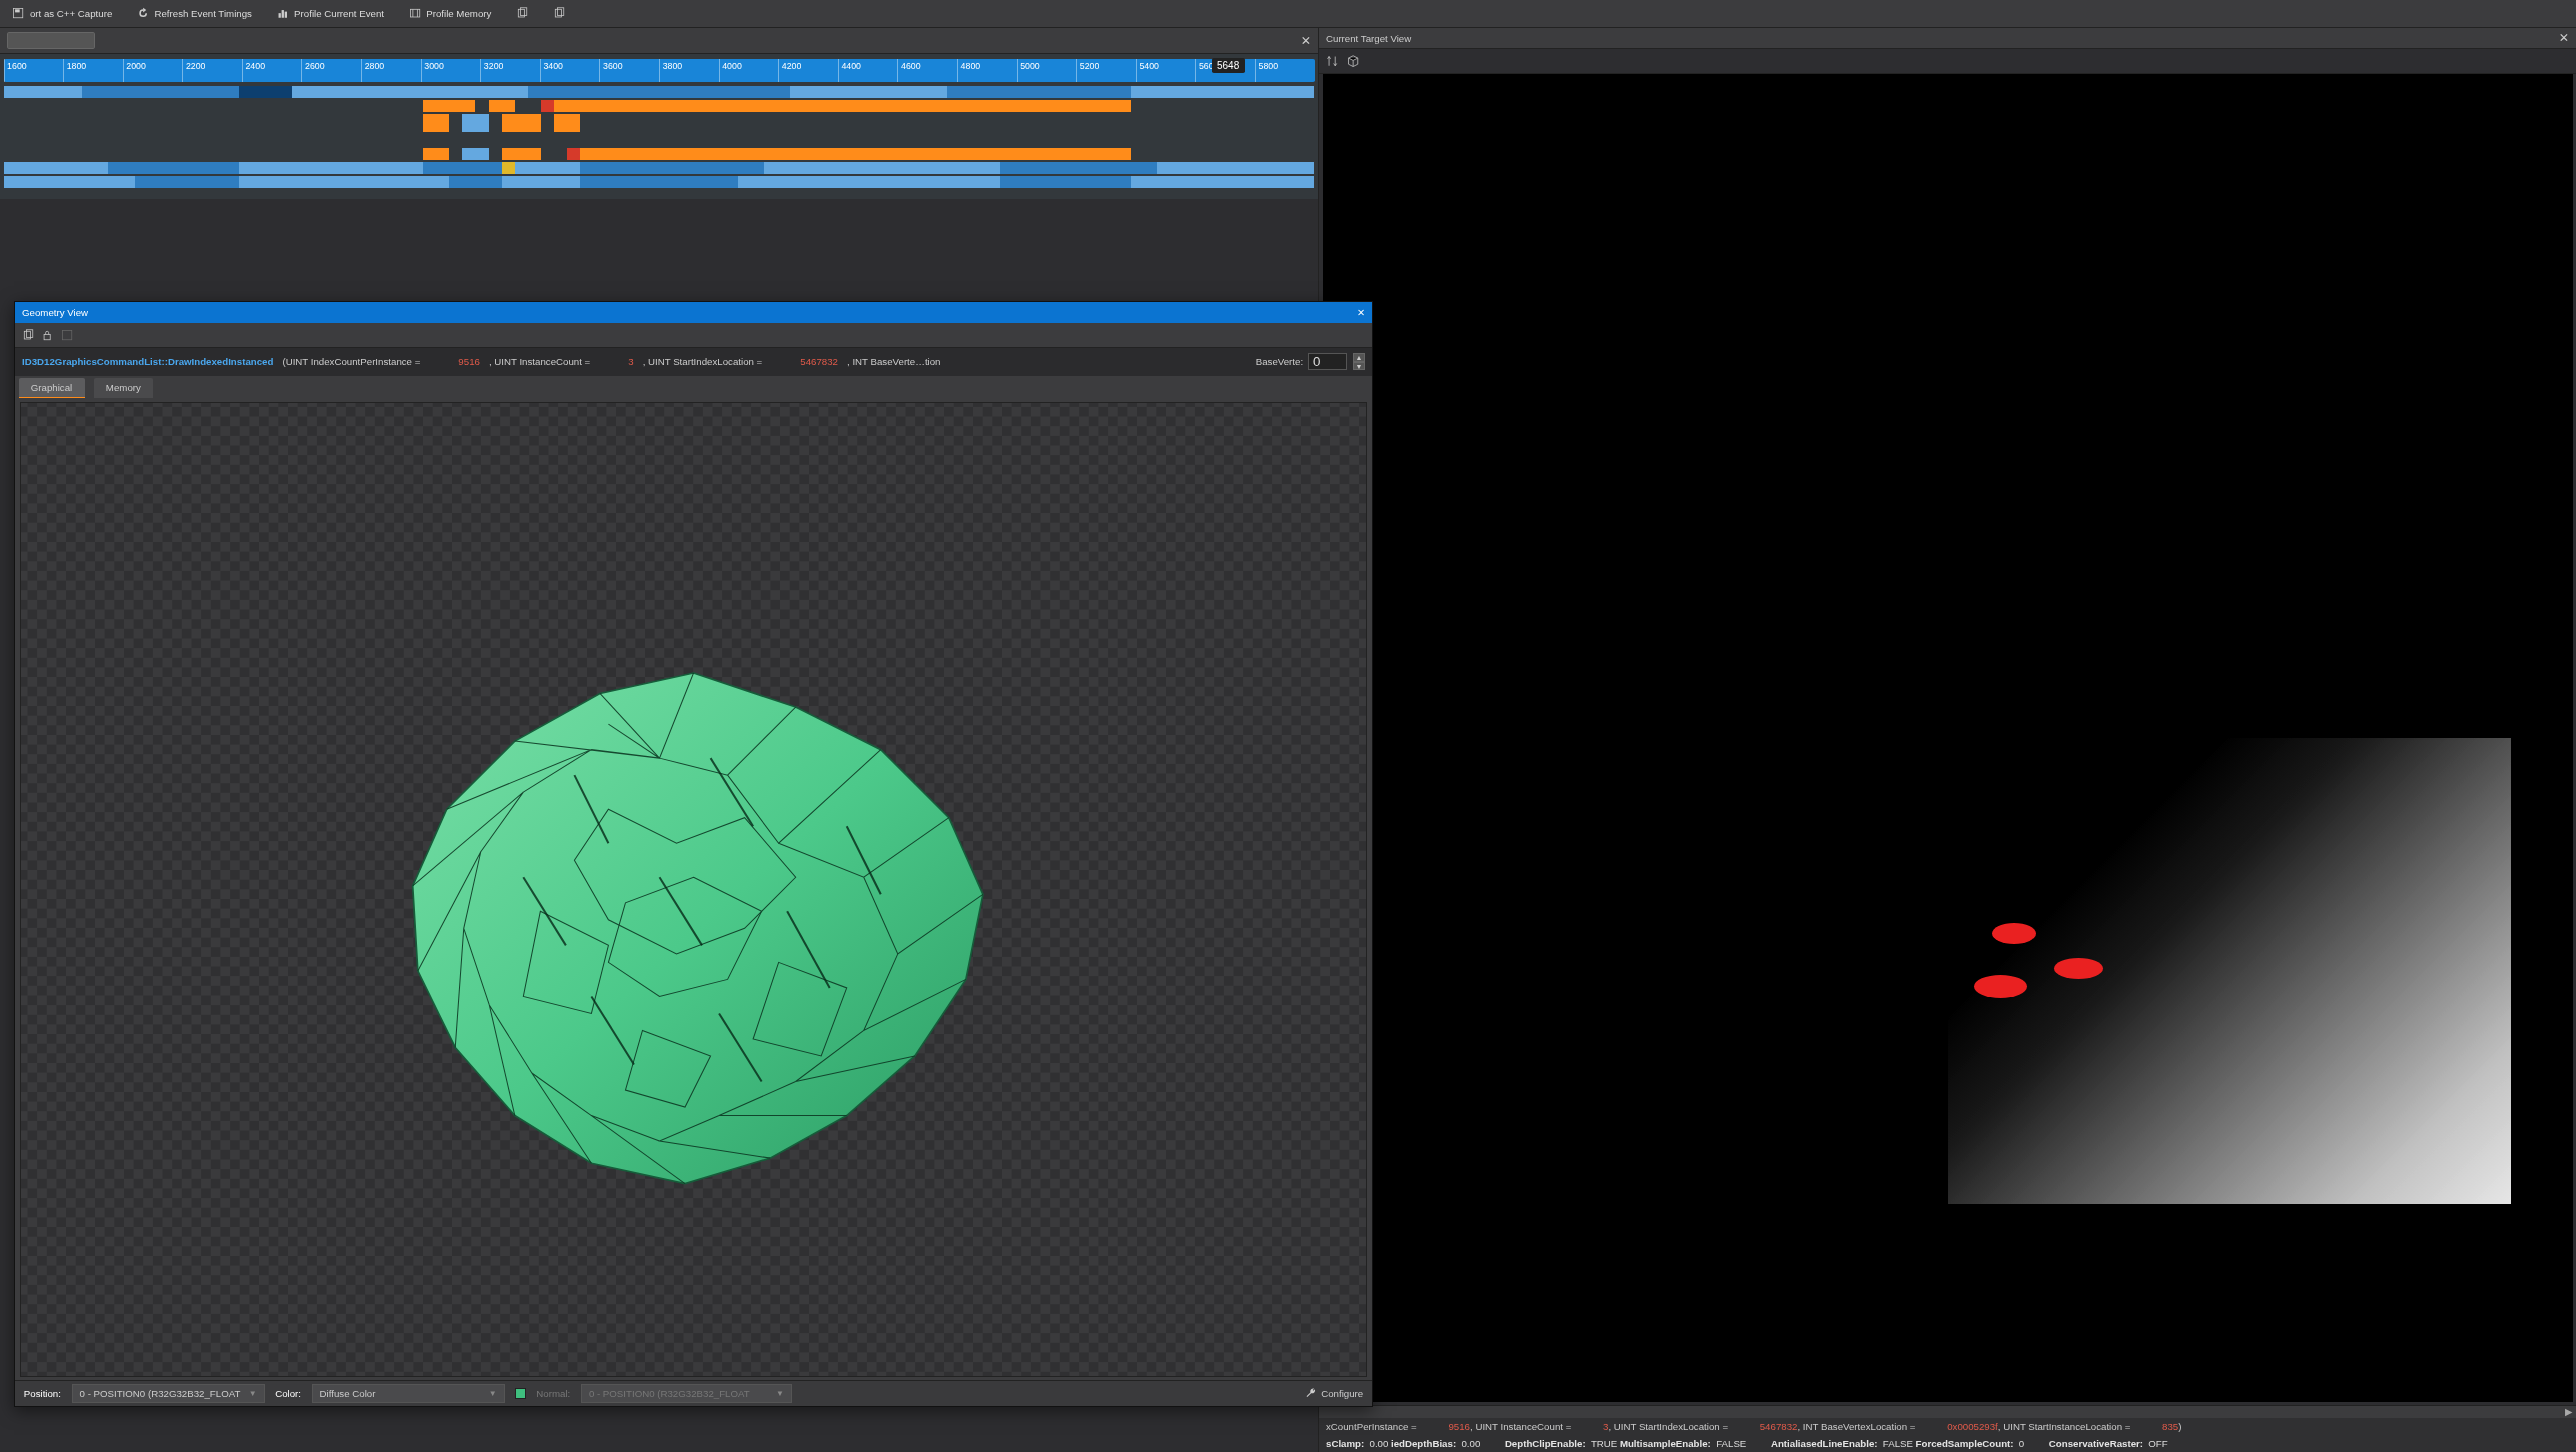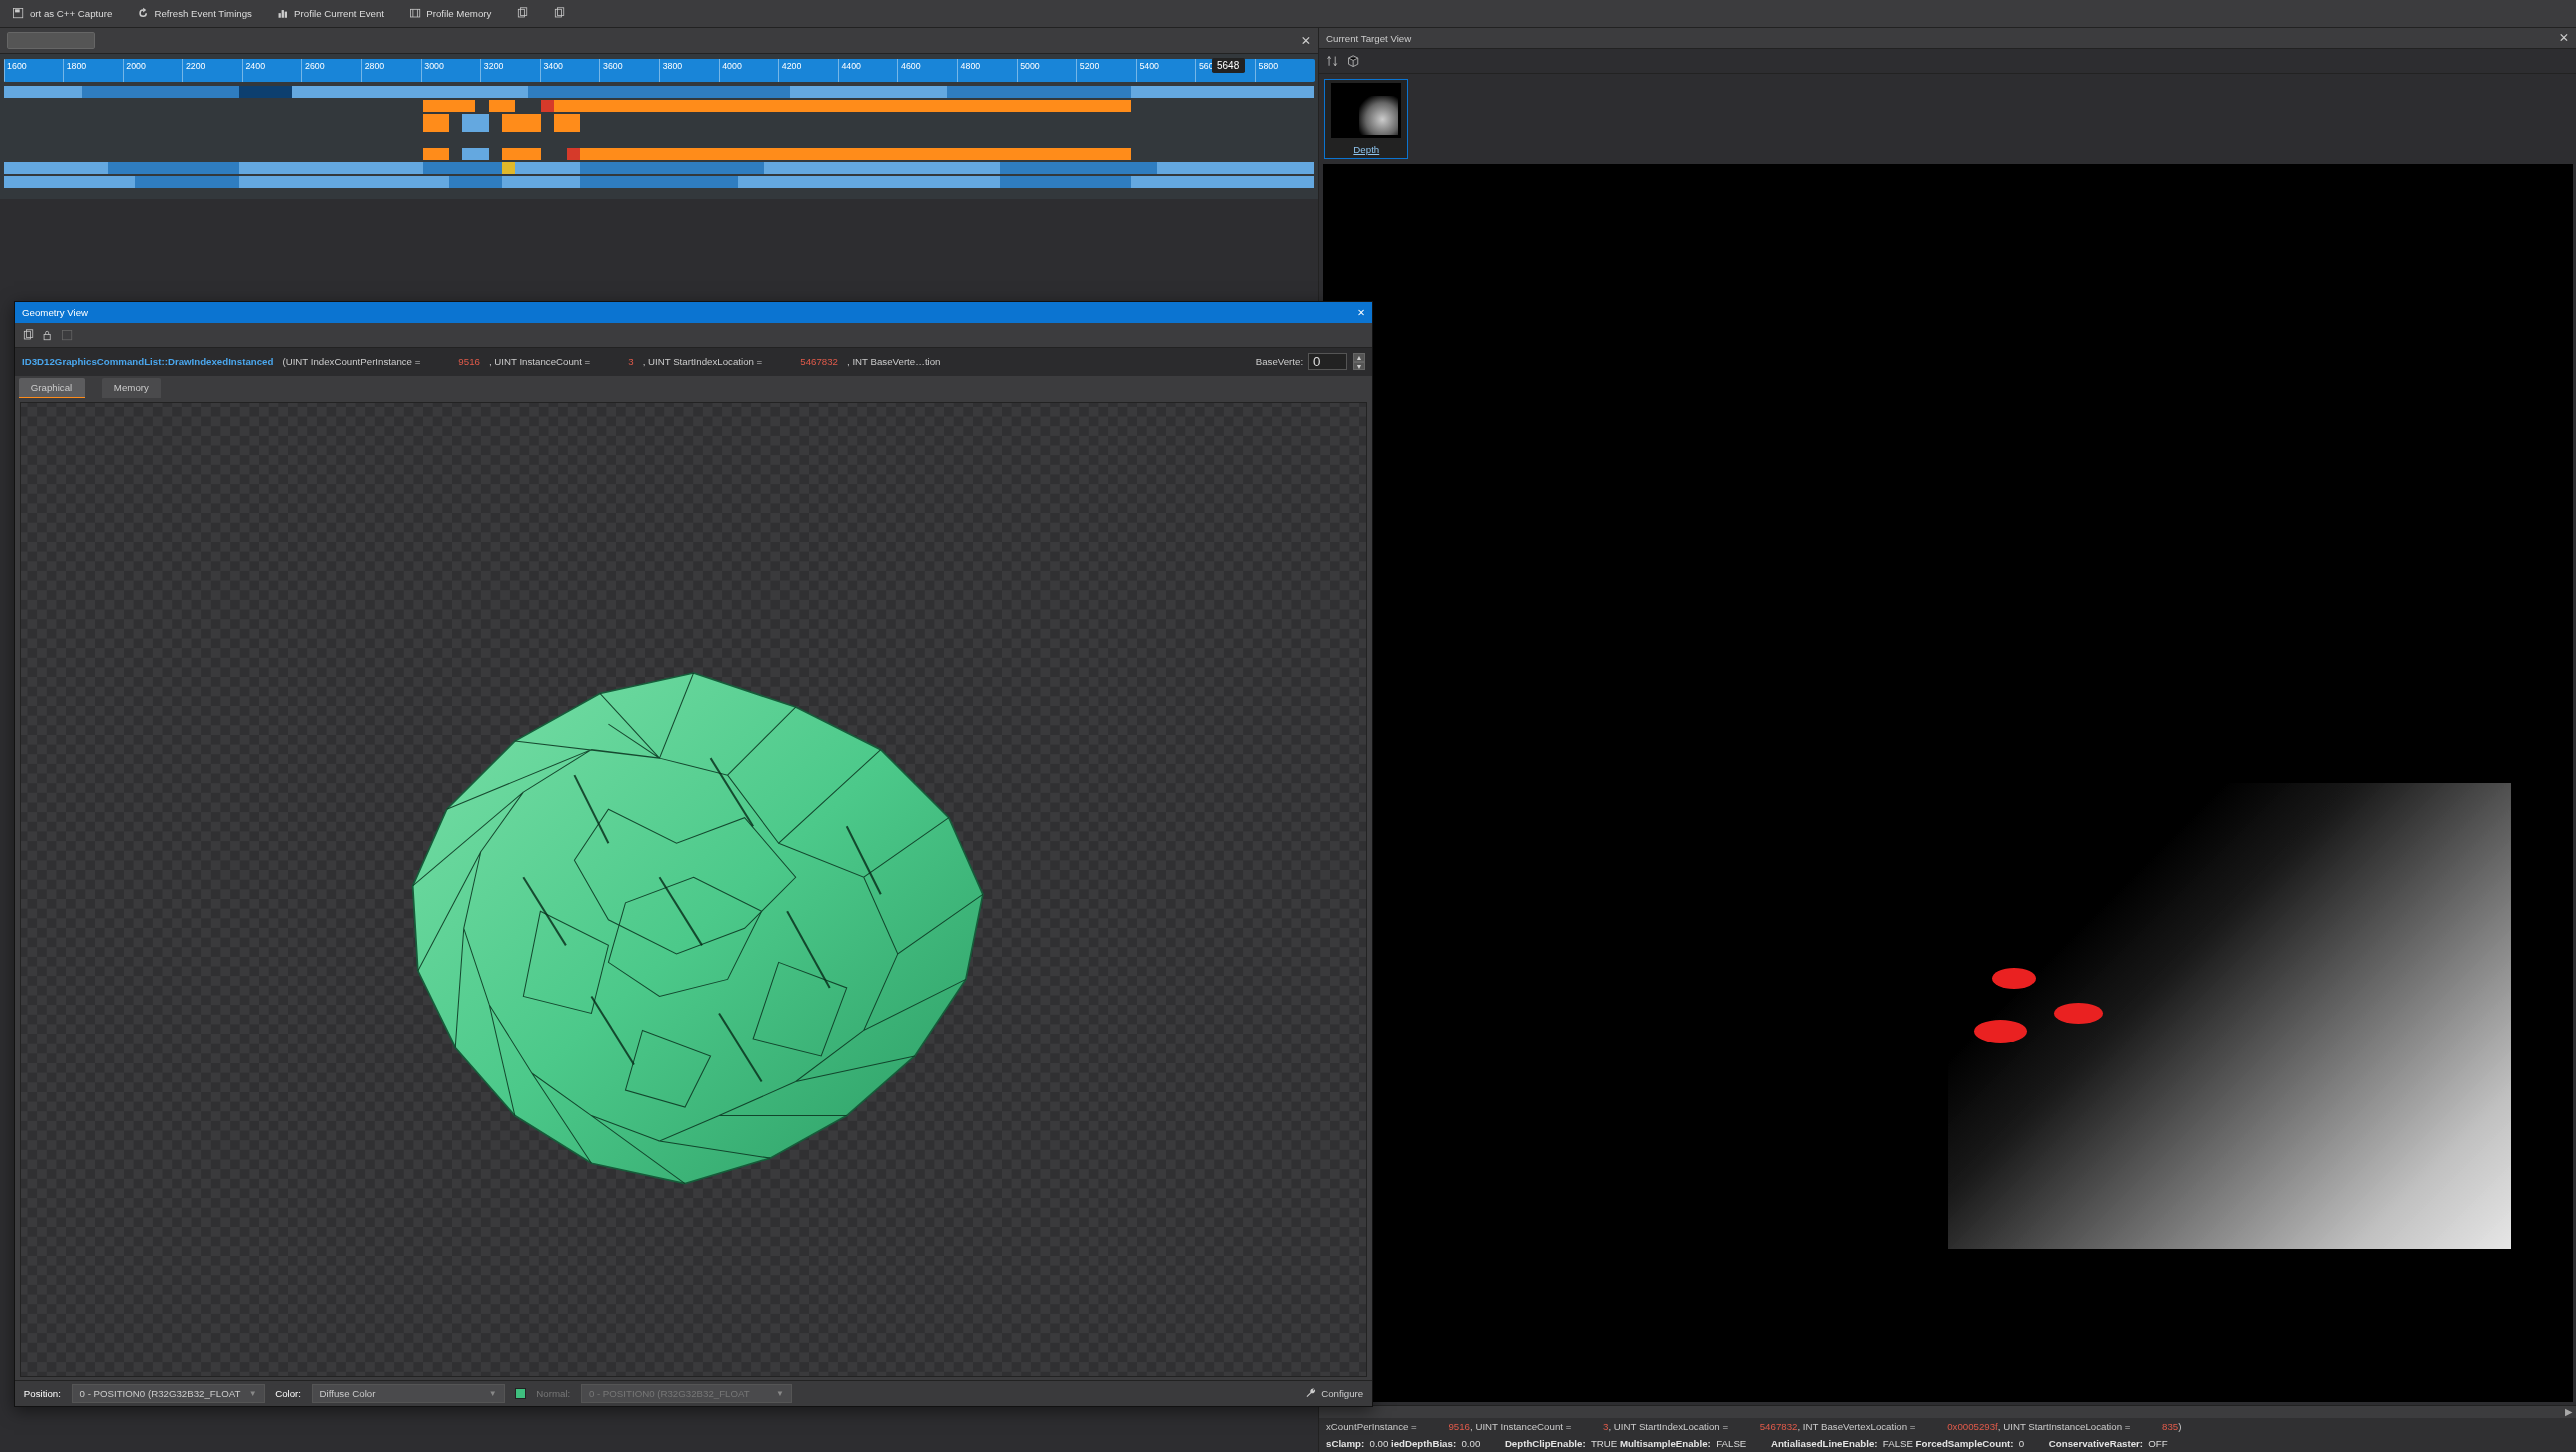--- a/index.html
+++ b/index.html
@@ -140,21 +140,21 @@
 .stmt-red { color: #e05a4a; margin-left: 29px; }
 .stmt-norm { color: #ccc; }
 .instance-box {
   margin-left:auto; display:flex; align-items:center; gap:5.3px;
 }
 .instance-spin {
   width:39px; height:17.6px; background:#222; border:0.9px solid #555; color:#ddd; padding:0 3.5px;
 }
 .spin-arrows { width:12.3px; display:flex; flex-direction:column; }
 .spin-arrows div { height:8.8px; background:#555; border:0.9px solid #666; font-size:7px; text-align:center; line-height:7px; cursor:pointer;}
-.tabs-row { display:flex; gap:17px; padding: 1.8px 3.5px 0 3.5px; }
+.tabs-row { display:flex; gap:9px; padding: 1.8px 3.5px 0 3.5px; }
 .tab {
   padding: 4.4px 12.3px;
   background:#4a4a4c;
   color:#ccc;
   cursor:pointer;
   border-radius: 1.8px 1.8px 0 0;
 }
 .tab.active { background:#5c5c5e; border-bottom:1.8px solid #ff8c1a; }
 .viewport {
   flex:1;
@@ -379,26 +379,20 @@
     </div>
     <div class="right-tool">
       <span class="icon-sm"><svg viewBox="0 0 16 16">
             <path d="M4 2v12M4 2l-2 3M4 2l2 3M12 14V2M12 14l-2-3M12 14l2-3" stroke="#ccc" fill="none"></path>
           </svg></span>
       <span class="icon-sm"><svg viewBox="0 0 16 16">
             <path d="M8 1l6 3v8l-6 3-6-3V4z" fill="none" stroke="#ccc"></path>
             <path d="M2 4l6 3 6-3M8 7v8" stroke="#ccc"></path>
           </svg></span>
     </div>
-    <div class="target-strip">
-      <div class="target-card">
-        <div class="thumb"></div>
-        <span class="target-label">Depth</span>
-      </div>
-    </div>
     <div class="render-view">
       <div class="depth-scene">
         <div class="red-blob" style="left:44px;top:185px;width:44px;height:21px"></div>
         <div class="red-blob" style="left:106px;top:220px;width:49px;height:21px"></div>
         <div class="red-blob" style="left:26px;top:237px;width:53px;height:23px"></div>
       </div>
     </div>
     <div class="scroll-thin"></div>
     <div class="bottom-info">
       <div class="info-row1">

